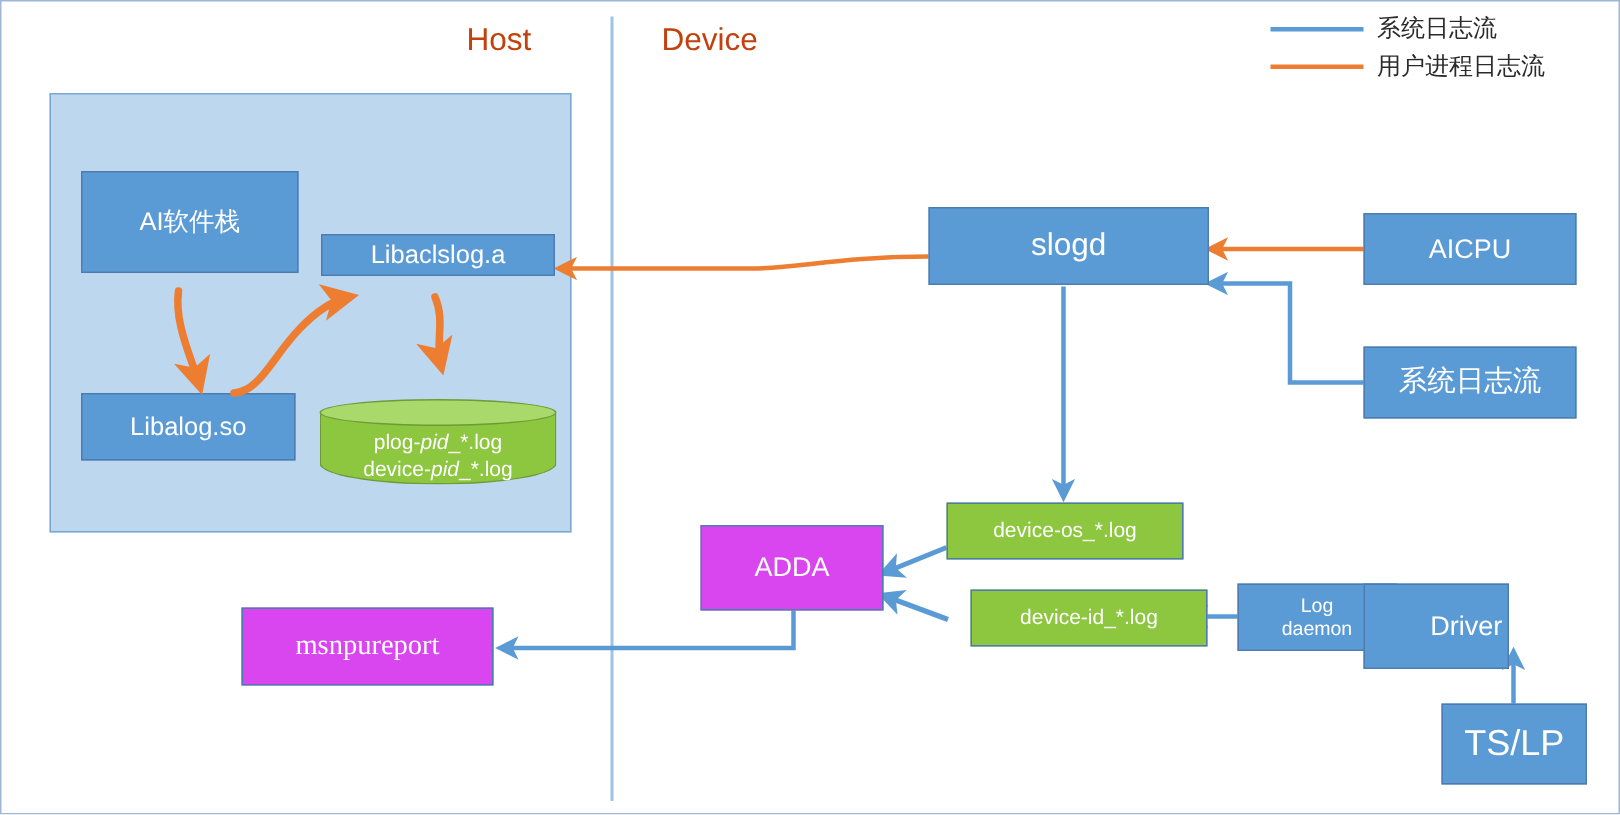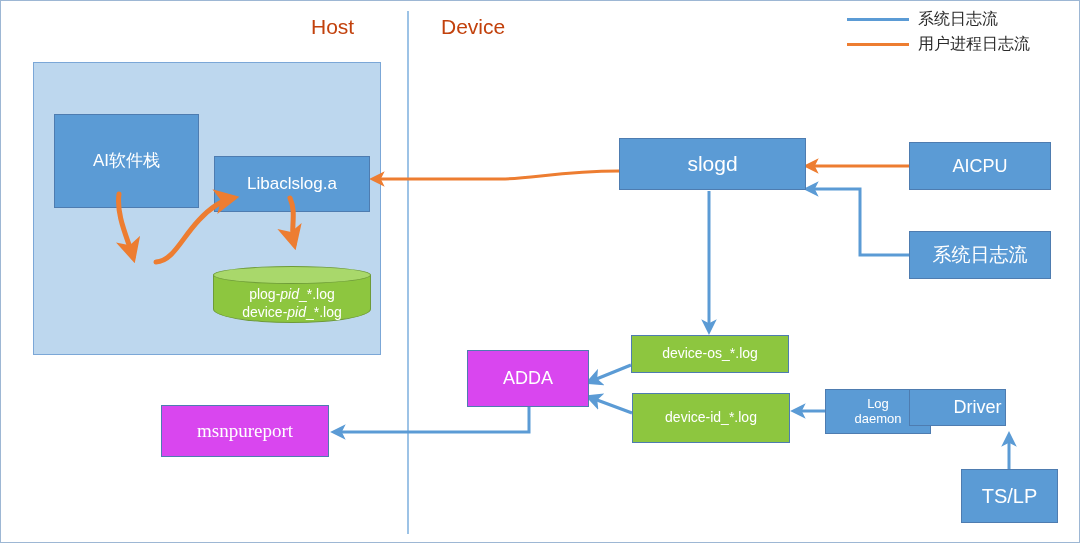--- a/index.html
+++ b/index.html
@@ -183,28 +183,31 @@
 
     <path d="M528,406 L528,431 L333,431" fill="none" stroke="#5B9BD5" stroke-width="3" marker-end="url(#arrow-blue)"></path>
 
     <path d="M824,410 L793,410" fill="none" stroke="#5B9BD5" stroke-width="3" marker-end="url(#arrow-blue)"></path>
 
     <path d="M960,410 L930,410" fill="none" stroke="#5B9BD5" stroke-width="3" marker-end="url(#arrow-blue)"></path>
 
     <path d="M1008,468 L1008,434" fill="none" stroke="#5B9BD5" stroke-width="3" marker-end="url(#arrow-blue)"></path>
   </svg>
 
-  <div class="node blue" style="left:53px; top:113px; width:145px; height:94px; font-size:17px;">
+  <div class="node blue" style="left:53px; top:113px; width:145px; height:68px; font-size:17px;">
     <span class="node-label">AI软件栈</span>
   </div>
 
-  <div class="node blue" style="left:213px; top:155px; width:156px; height:56px; font-size:17px;">
+  <div class="node blue" style="left:213px; top:155px; width:156px; height:28px; font-size:17px;">
     <span class="node-label">Libaclslog.a</span>
   </div>
 
+  <div class="node blue" style="left:53px; top:261px; width:143px; height:45px; font-size:17px;">
+    <span class="node-label">Libalog.so</span>
+  </div>
 
   <div id="log-store" style="left:212px; top:253px; width:158px; height:57px;">
     <div class="cyl-body"></div>
     <div class="cyl-top"></div>
     <div class="cyl-text">
       <div><span>plog-</span><span class="ital">pid</span><span>_*.log</span></div>
       <div><span>device-</span><span class="ital">pid</span><span>_*.log</span></div>
     </div>
   </div>
 
@@ -217,42 +220,42 @@
   </div>
 
   <div class="node blue" style="left:908px; top:230px; width:142px; height:48px; font-size:19px;">
     <span class="node-label">系统日志流</span>
   </div>
 
   <div class="node green" style="left:630px; top:334px; width:158px; height:38px; font-size:14px;">
     <span class="node-label">device-os_*.log</span>
   </div>
 
-  <div class="node green" style="left:631px; top:392px; width:158px; height:50px; font-size:14px;">
+  <div class="node green" style="left:646px; top:392px; width:158px; height:38px; font-size:14px;">
     <span class="node-label">device-id_*.log</span>
   </div>
 
   <div class="node peach" style="left:466px; top:349px; width:122px; height:57px; font-size:18px;">
     <span class="node-label">ADDA</span>
   </div>
 
   <div class="node peach" style="left:160px; top:404px; width:168px; height:52px; font-size:19px;font-family:Liberation Serif, serif;">
     <span class="node-label">msnpureport</span>
   </div>
 
   <div class="node blue" style="left:824px; top:388px; width:106px; height:45px; font-size:13px;">
     <span class="node-label">Log
 daemon</span>
   </div>
 
-  <div class="node blue" style="left:908px; top:388px; width:97px; height:37px; font-size:18px;padding-left:40px;">
+  <div class="node blue" style="left:908px; top:388px; width:97px; height:57px; font-size:18px;padding-left:40px;">
     <span class="node-label">Driver</span>
   </div>
 
-  <div class="node blue" style="left:960px; top:468px; width:97px; height:54px; font-size:20px;">
+  <div class="node blue" style="left:960px; top:468px; width:97px; height:54px; font-size:24px;">
     <span class="node-label">TS/LP</span>
   </div>
 
   <svg id="connectors-top" viewBox="0 0 1080 543">
     <defs>
       <marker id="arrow-orange2" markerWidth="5" markerHeight="5" refX="3.7" refY="2.5" orient="auto" markerUnits="strokeWidth">
         <path d="M0,0 L5,2.5 L0,5 L1.25,2.5 Z" fill="#ED7D31"></path>
       </marker>
     </defs>
 

